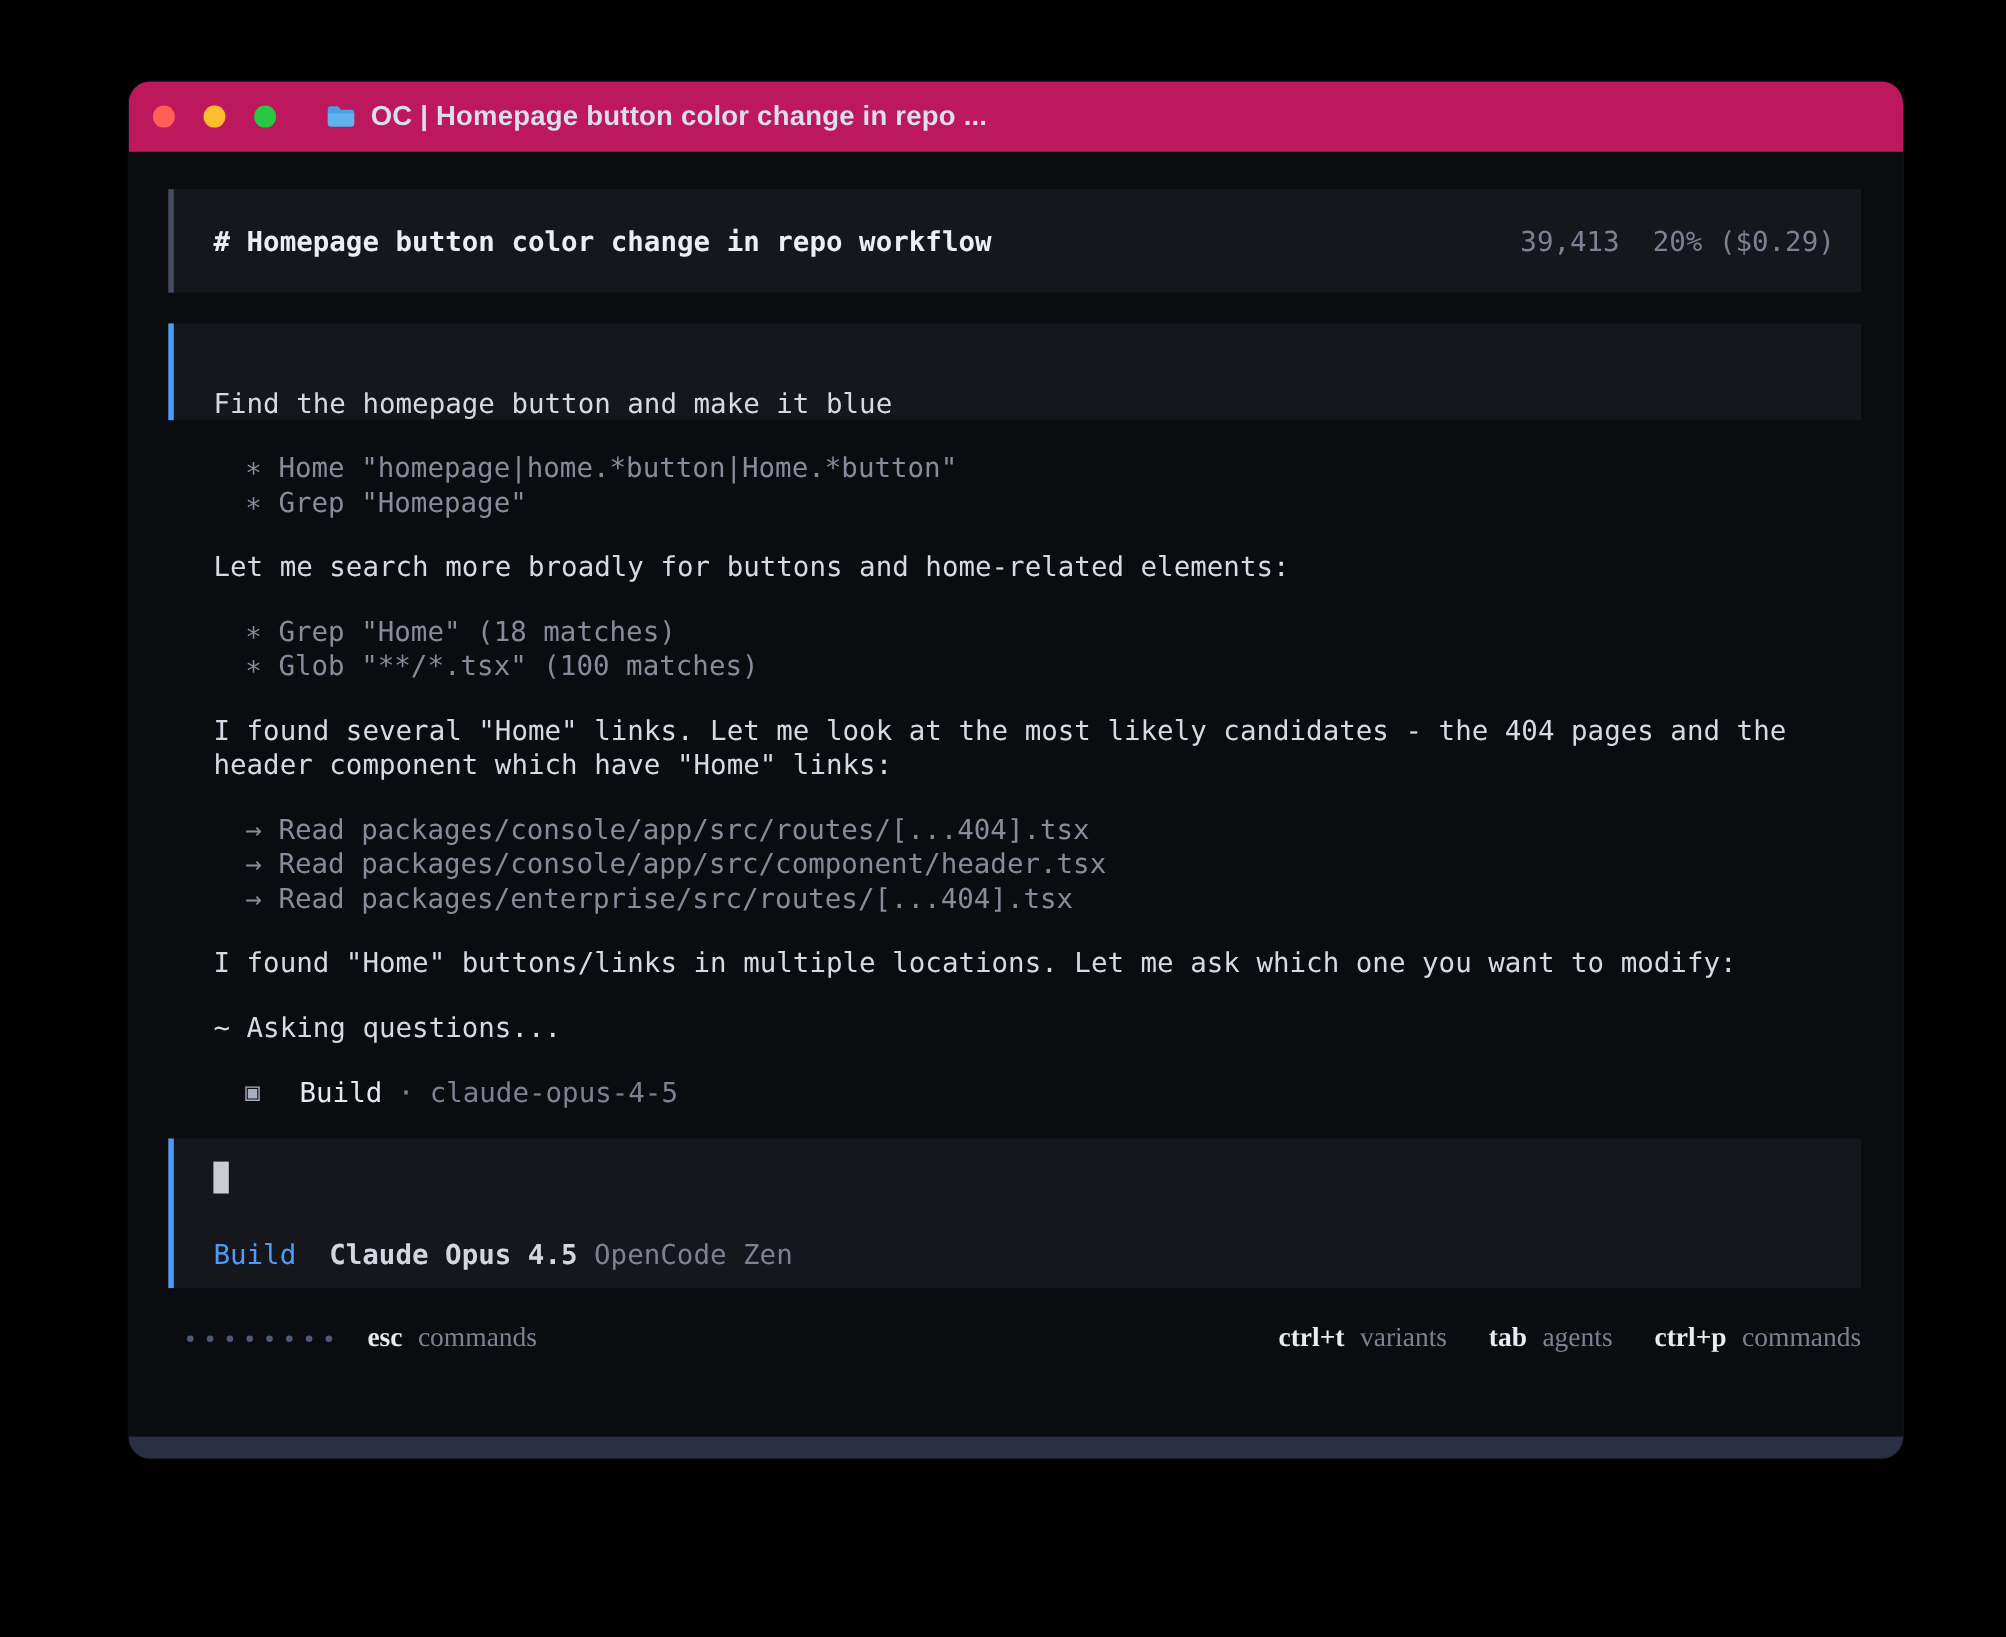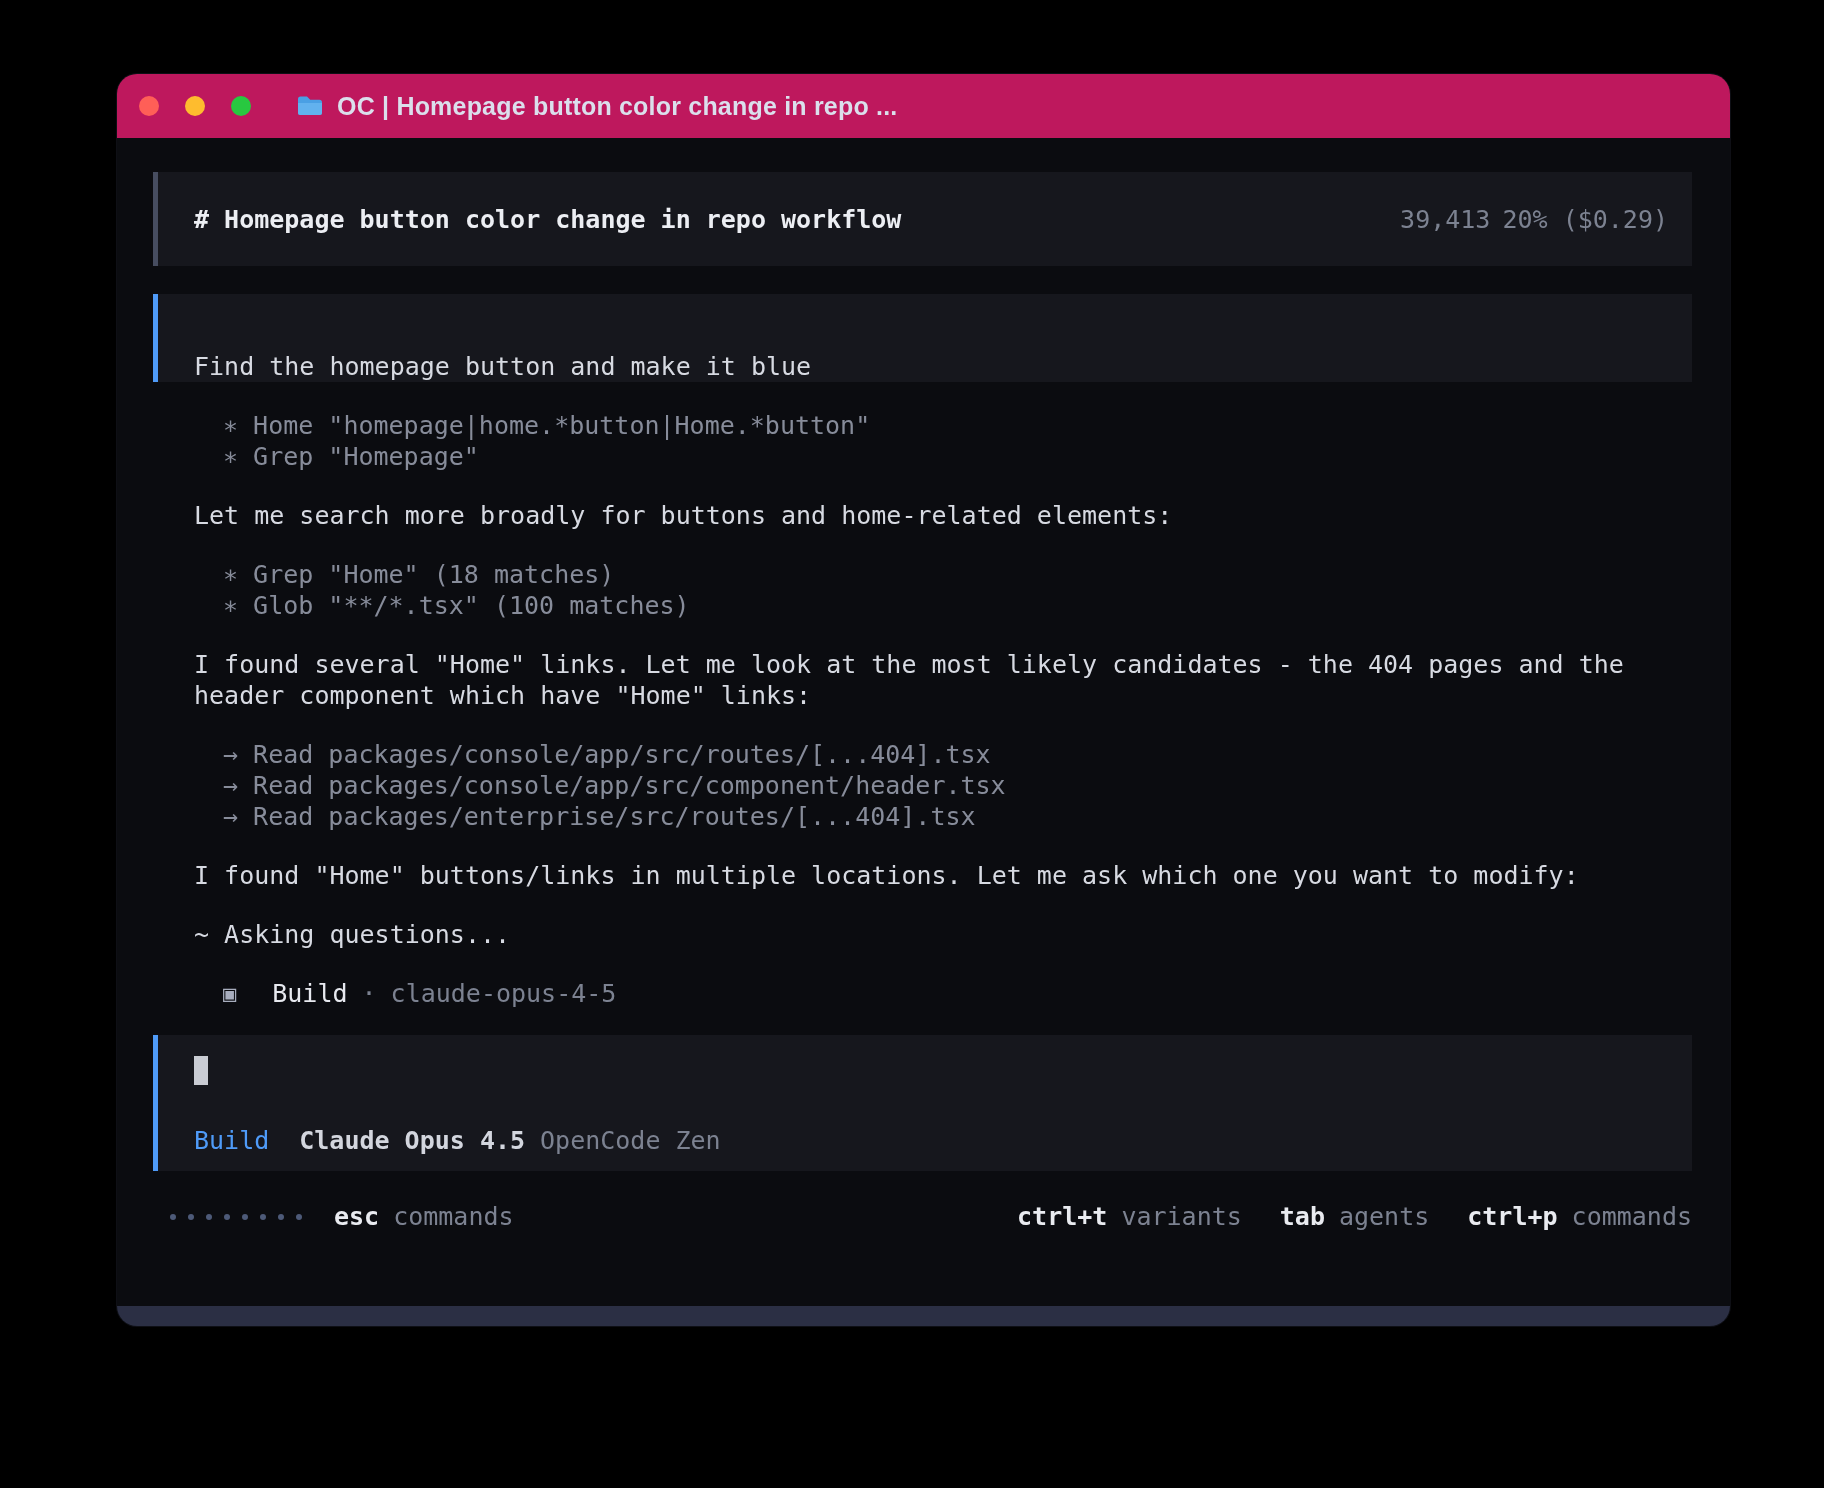--- a/index.html
+++ b/index.html
@@ -38,21 +38,21 @@
   }
 
   .block { background:#16171d; border-left:5px solid #4f9bf8; }
 
   .header-block {
     height:94px; border-left-color:#474d60;
     display:flex; align-items:center; justify-content:space-between;
     padding:0 24px 0 36px; margin-bottom:28px; flex-shrink:0;
   }
   .header-title { font-weight:bold; color:#eceef3; white-space:nowrap; }
-  .header-right { display:flex; gap:12px; color:#7c8291; white-space:nowrap; }
+  .header-right { display:flex; gap:30px; color:#7c8291; white-space:nowrap; }
 
   .user-block {
     height:88px; display:flex; align-items:flex-end;
     padding:0 24px 0 36px; margin-bottom:28px; flex-shrink:0;
   }
 
   .row { padding-left:41px; margin-bottom:28px; white-space:nowrap; flex-shrink:0; }
   .wrapgroup { margin-bottom:28px; flex-shrink:0; }
   .wrapgroup .row { margin-bottom:0; }
   .toolgroup { margin-bottom:28px; flex-shrink:0; }
@@ -75,21 +75,21 @@
   }
   .cursor { width:14px; height:29px; background:#c9ccd3; }
   .mode-line { margin-top:auto; display:flex; white-space:pre; }
   .mode-name { color:#4f9bf8; margin-right:30px; }
   .mode-model { color:#d3d6de; margin-right:15px;font-weight:bold; }
   .mode-provider { color:#7c8291; }
 
   
   .statusbar {
     flex-shrink:0; display:flex; align-items:center; justify-content:space-between;
-    padding-left:17px; height:31px;
+    padding-left:17px; height:31px;font-family:Liberation Serif, serif;
   }
   .status-left { display:flex; align-items:center; }
   .spinner { display:flex; gap:12px; margin-right:32px; align-items:center; }
   .spinner i { width:6px; height:6px; border-radius:50%; background:#4d5a78; display:block; }
   .kbd { font-weight:bold; color:#e9ebf0; }
   .kbd-label { color:#7c8291; margin-left:14px; }
   .status-right { display:flex; gap:38px; }
   .shortcut { display:flex; align-items:center; white-space:nowrap; }
 
   .bottombar { height:20px; flex-shrink:0; background:#2b2f44; }

